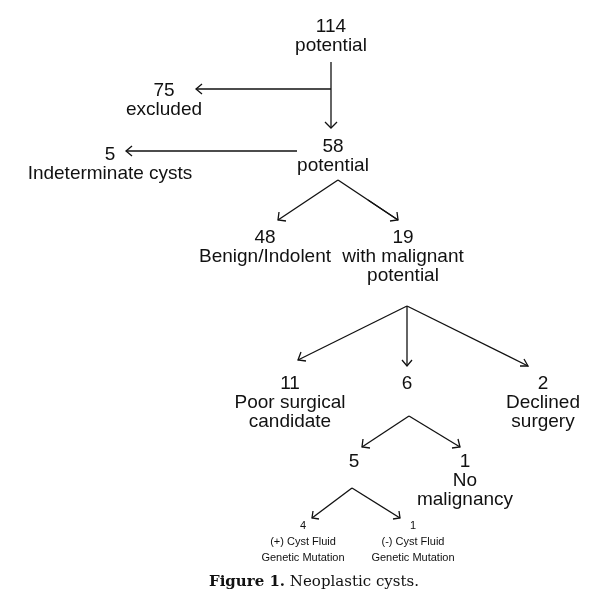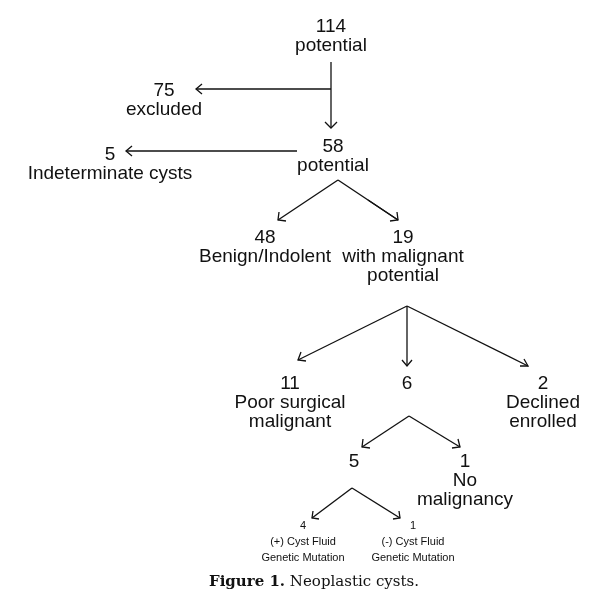--- a/index.html
+++ b/index.html
@@ -64,29 +64,29 @@
   <div>Benign/Indolent</div>
 </div>
 <div class="t" style="left:403px;top:227px">
   <div>19</div>
   <div>with malignant</div>
   <div>potential</div>
 </div>
 <div class="t" style="left:290px;top:373px">
   <div>11</div>
   <div>Poor surgical</div>
-  <div>malignant</div>
+  <div>candidate</div>
 </div>
 <div class="t" style="left:407px;top:373px">
   <div>6</div>
 </div>
 <div class="t" style="left:543px;top:373px">
   <div>2</div>
   <div>Declined</div>
-  <div>enrolled</div>
+  <div>surgery</div>
 </div>
 <div class="t" style="left:354px;top:451px">
   <div>5</div>
 </div>
 <div class="t" style="left:465px;top:451px">
   <div>1</div>
   <div>No</div>
   <div>malignancy</div>
 </div>
 <div class="t s" style="left:303px;top:517px">

